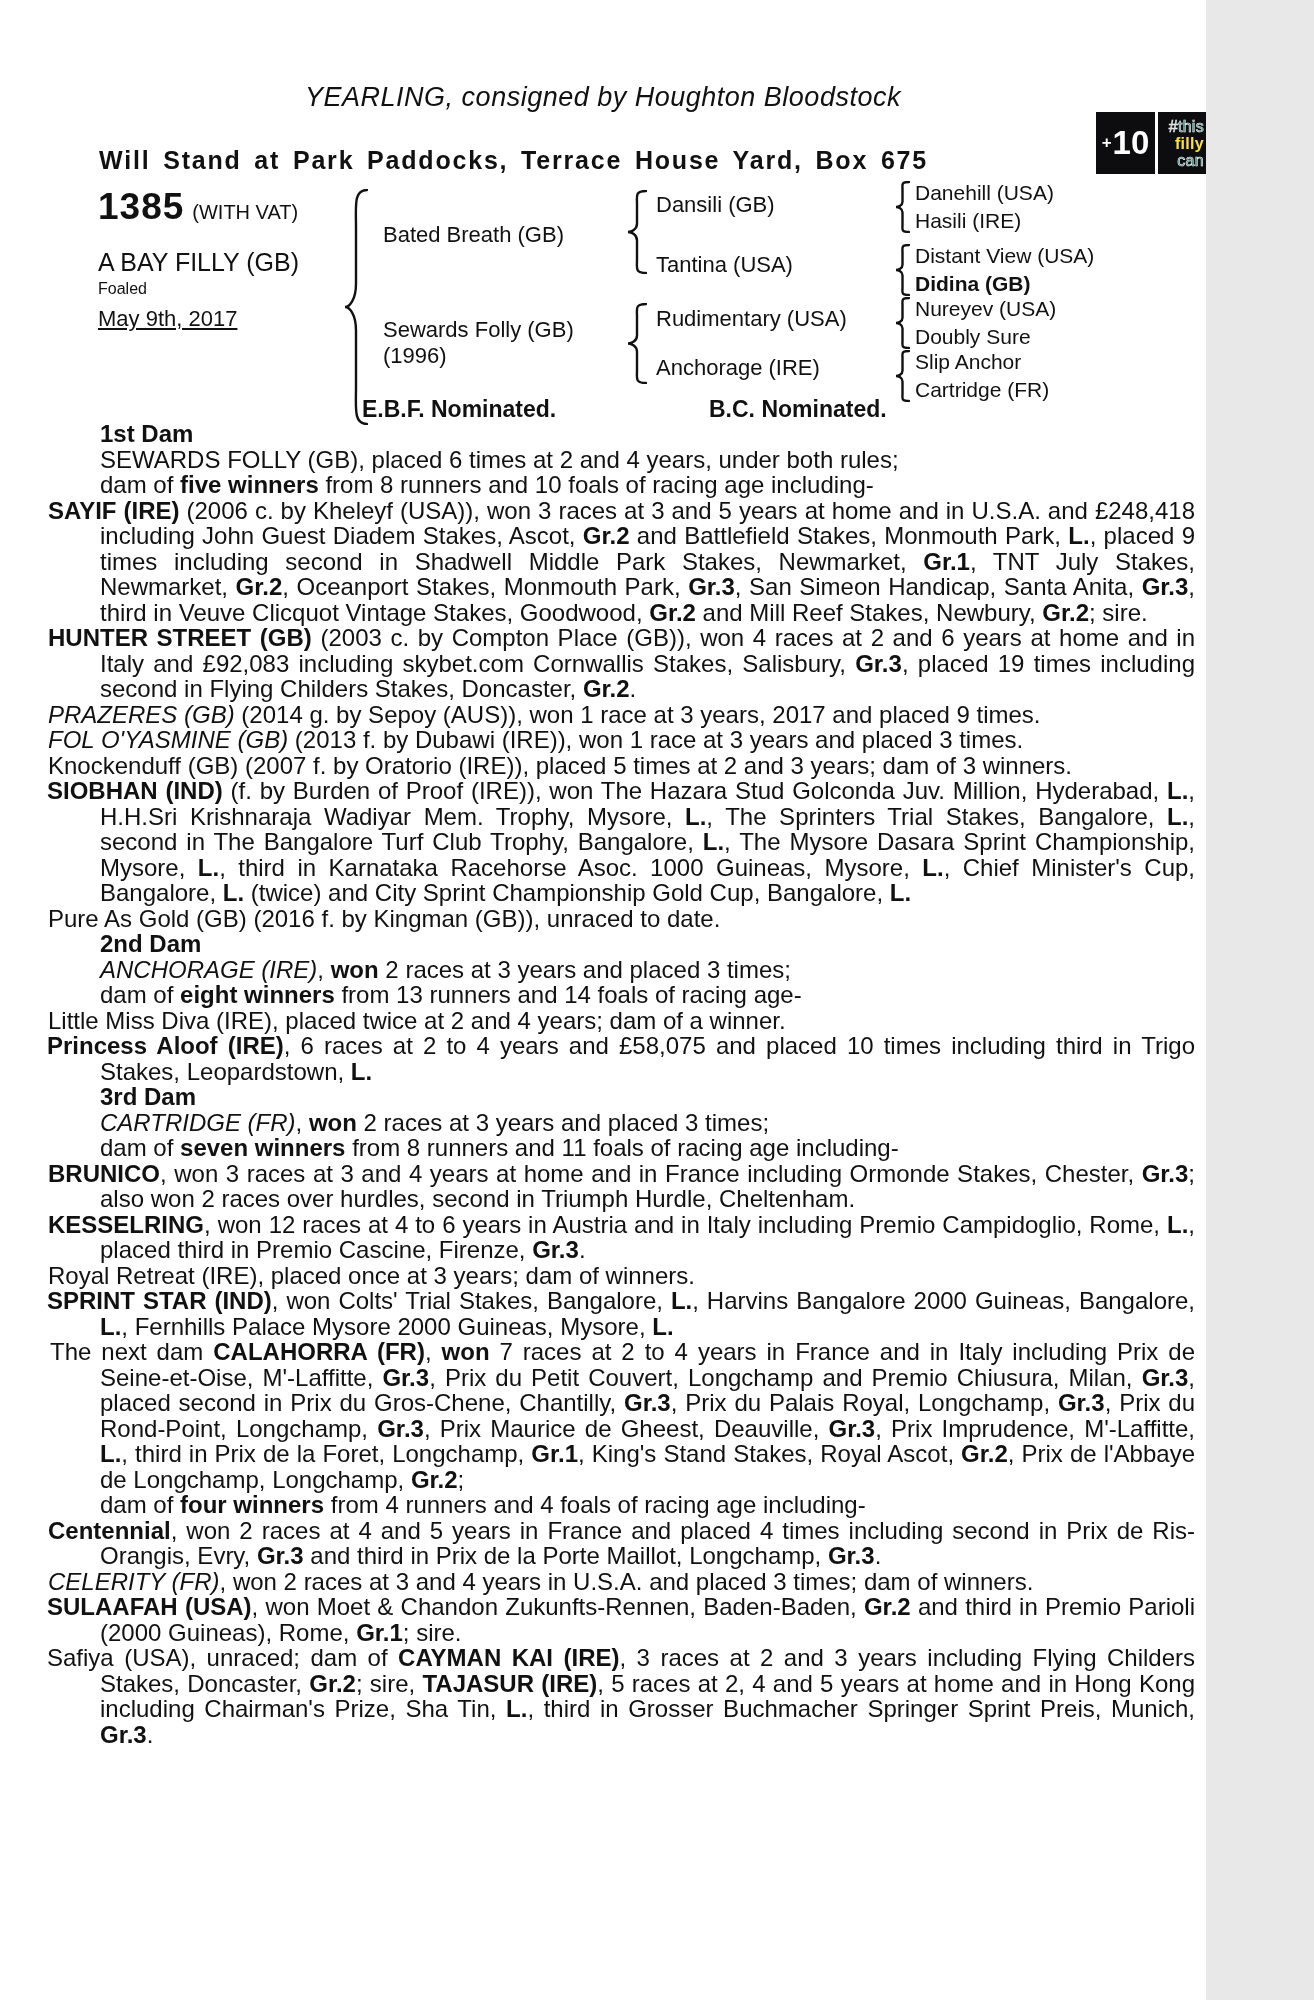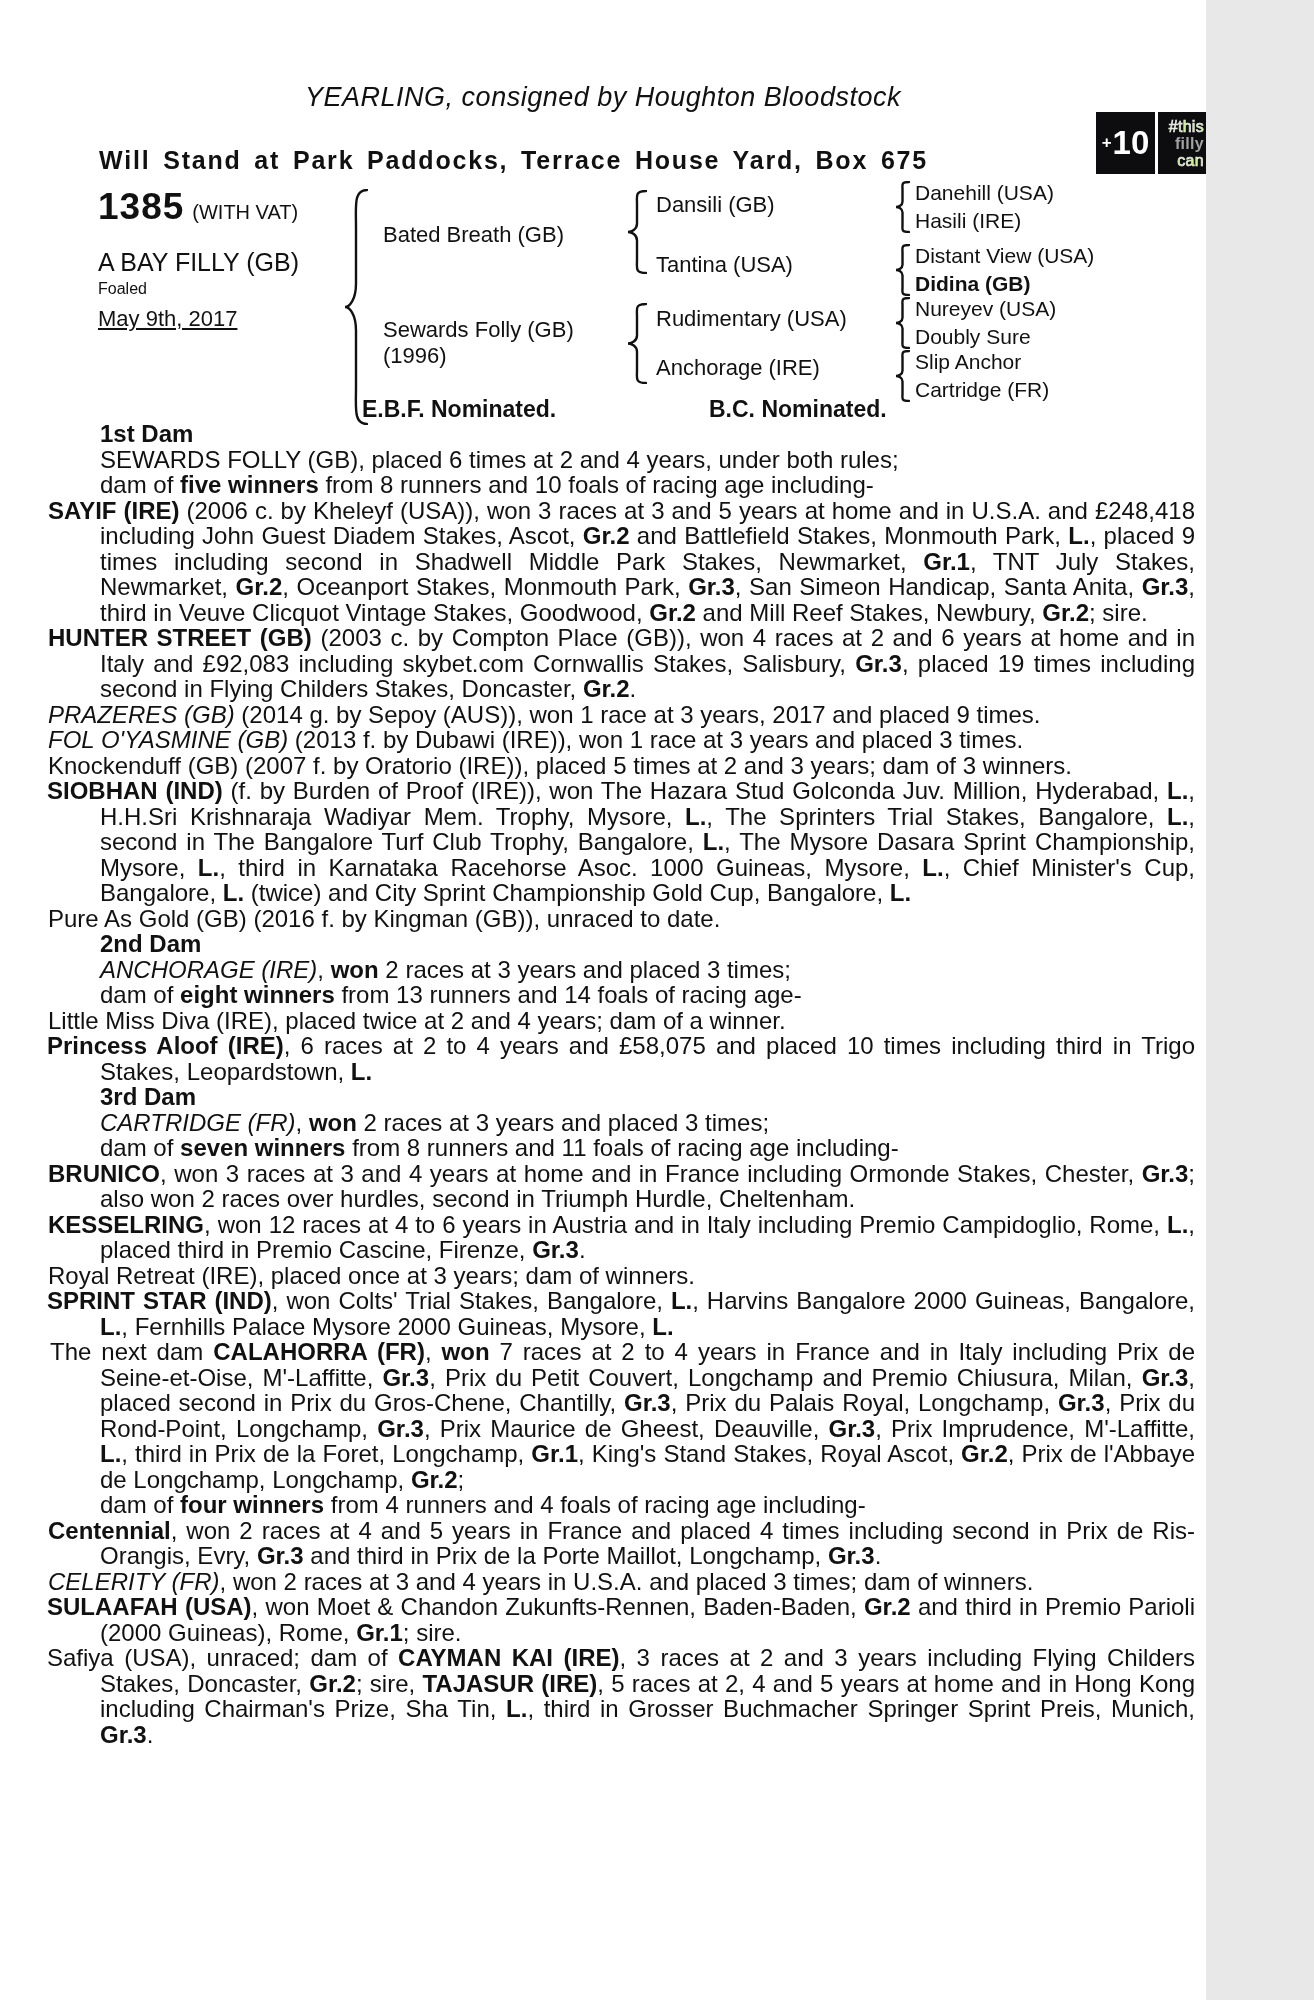--- a/index.html
+++ b/index.html
@@ -12,22 +12,22 @@
   .stand{position:absolute;left:99px;top:146px;font-weight:bold;font-size:25px;
          letter-spacing:1.8px;word-spacing:4px;}
 
   .badge{position:absolute;top:112px;height:62px;background:#0d0d0f;color:#fff;
          display:flex;align-items:center;justify-content:center;box-sizing:border-box;}
   .badge-plus10{left:1096px;width:59px;}
   .plus10-plus{font-size:17px;font-weight:bold;vertical-align:14px;margin-right:1px;}
   .plus10-num{font-size:33px;font-weight:bold;letter-spacing:0px;}
   .badge-hashtag{left:1158px;width:50px;flex-direction:column;align-items:flex-end;
                  justify-content:center;padding:3px 4px;line-height:17px;font-size:16px;}
-  .ht-outline{color:#bef264;-webkit-text-stroke:0.7px #e8e8ea;letter-spacing:.3px;}
-  .ht-solid{color:#a3a3a3;font-weight:bold;letter-spacing:.3px;}
+  .ht-outline{color:#0f766e;-webkit-text-stroke:0.7px #e8e8ea;letter-spacing:.3px;}
+  .ht-solid{color:#fde047;font-weight:bold;letter-spacing:.3px;}
 
   .lot-row{position:absolute;left:98px;top:186px;display:flex;align-items:baseline;}
   .lot-number{font-size:37px;font-weight:bold;letter-spacing:1px;}
   .vat-note{font-size:20px;margin-left:8px;}
 
   .horse-name{position:absolute;left:98px;top:248px;font-size:25px;font-weight:normal;}
   .foaled-label{position:absolute;left:98px;top:280px;font-size:16px;}
   .foaled-date{position:absolute;left:98px;top:306px;font-size:22px;text-decoration:underline;}
 
   .ped-name{position:absolute;font-size:22px;white-space:nowrap;}

